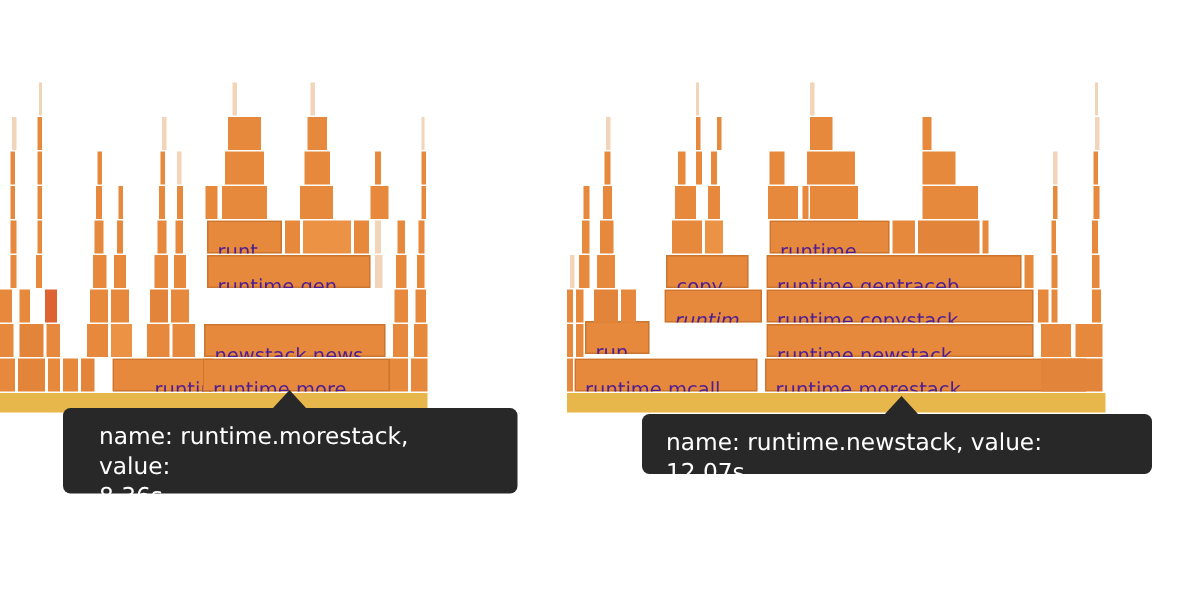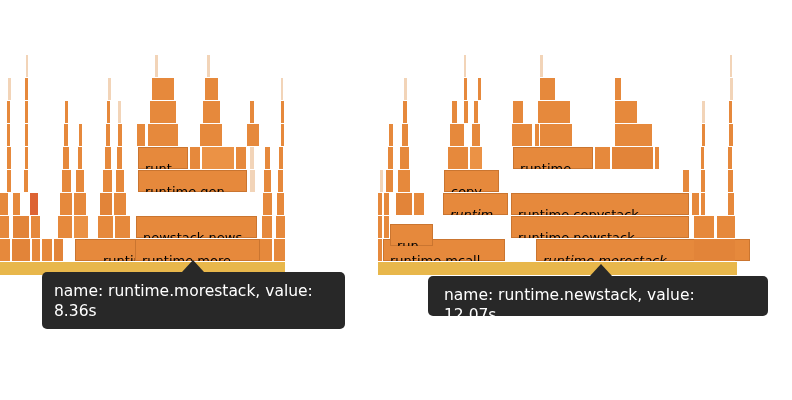--- a/index.html
+++ b/index.html
@@ -7,33 +7,33 @@
     position:relative;width:792px;height:400px;background:#ffffff;overflow:hidden;
     font-family:"DejaVu Sans","Liberation Sans",sans-serif;
   }
   .flamegraph{position:absolute;left:0;top:0;width:792px;height:400px;}
   .frame{
     position:absolute;box-sizing:border-box;overflow:hidden;white-space:nowrap;
     display:flex;align-items:center;
   }
   .frame.labeled{box-shadow:inset 0 0 0 1px rgba(120,60,10,0.25);}
   .frame .lbl{
-    font-size:13px;color:#000000;padding-left:7px;line-height:1;
+    font-size:13px;color:#4c1d95;padding-left:7px;line-height:1;
     overflow:hidden;white-space:nowrap;margin-top:20px;
   }
   .tooltip{
     position:absolute;background:#282828;border-radius:5px;color:#fff;
     font-size:15.5px;line-height:20px;z-index:10;box-sizing:border-box;
   }
   .tooltip .arrow{
     position:absolute;top:-12px;width:0;height:0;
     border-left:11px solid transparent;border-right:11px solid transparent;
     border-bottom:12px solid #282828;
   }
-  .tooltip-left{left:42px;top:272px;width:303px;height:57px;padding:9px 12px;}
+  .tooltip-left{left:42px;top:272px;width:303px;height:57px;padding:9px 24px;}
   .tooltip-left .arrow{left:140px;}
   .tooltip-right{left:428px;top:276px;width:340px;height:40px;padding:9px 16px;}
   .tooltip-right .arrow{left:162px;}
 </style>
 </head>
 <body>
 
 <div class="stage">
 
   <div class="flamegraph">
@@ -128,27 +128,27 @@
       <div class="frame" style="left: 26px; top: 55px; width: 2px; height: 22px; background: rgb(242, 212, 184);"></div>
       <div class="frame" style="left: 155px; top: 55px; width: 3px; height: 22px; background: rgb(242, 212, 184);"></div>
       <div class="frame" style="left: 207px; top: 55px; width: 3px; height: 22px; background: rgb(242, 212, 184);"></div>
     </div>
   <div class="flamegraph">
       <div class="frame" style="left: 378px; top: 262px; width: 359px; height: 13px; background: rgb(232, 183, 75);"></div>
       <div class="frame" style="left: 378px; top: 239px; width: 4px; height: 22px; background: rgb(230, 137, 60);"></div>
       <div class="frame labeled" style="left: 383px; top: 239px; width: 122px; height: 22px; background: rgb(230, 137, 60);">
         <span class="lbl">runtime.mcall</span>
       </div>
-      <div class="frame labeled" style="left: 536px; top: 239px; width: 214px; height: 22px; background: rgb(230, 137, 60); font-style: italic;">
+      <div class="frame labeled" style="left: 510px; top: 239px; width: 214px; height: 22px; background: rgb(230, 137, 60);">
         <span class="lbl">runtime.morestack</span>
       </div>
       <div class="frame" style="left: 694px; top: 239px; width: 41px; height: 22px; background: rgb(226, 132, 57);"></div>
       <div class="frame" style="left: 378px; top: 216px; width: 4px; height: 22px; background: rgb(230, 137, 60);"></div>
       <div class="frame" style="left: 384px; top: 216px; width: 5px; height: 22px; background: rgb(230, 137, 60);"></div>
-      <div class="frame labeled" style="left: 390px; top: 224px; width: 43px; height: 22px; background: rgb(230, 137, 60);">
+      <div class="frame labeled" style="left: 390px; top: 214px; width: 43px; height: 22px; background: rgb(230, 137, 60);">
         <span class="lbl">run...</span>
       </div>
       <div class="frame labeled" style="left: 511px; top: 216px; width: 178px; height: 22px; background: rgb(230, 137, 60);">
         <span class="lbl">runtime.newstack</span>
       </div>
       <div class="frame" style="left: 694px; top: 216px; width: 20px; height: 22px; background: rgb(230, 137, 60);"></div>
       <div class="frame" style="left: 717px; top: 216px; width: 18px; height: 22px; background: rgb(230, 137, 60);"></div>
       <div class="frame" style="left: 378px; top: 193px; width: 4px; height: 22px; background: rgb(230, 137, 60);"></div>
       <div class="frame" style="left: 384px; top: 193px; width: 5px; height: 22px; background: rgb(230, 137, 60);"></div>
       <div class="frame" style="left: 396px; top: 193px; width: 16px; height: 22px; background: rgb(226, 132, 57);"></div>
@@ -160,20 +160,23 @@
         <span class="lbl">runtime.copystack</span>
       </div>
       <div class="frame" style="left: 692px; top: 193px; width: 7px; height: 22px; background: rgb(230, 137, 60);"></div>
       <div class="frame" style="left: 701px; top: 193px; width: 4px; height: 22px; background: rgb(230, 137, 60);"></div>
       <div class="frame" style="left: 728px; top: 193px; width: 6px; height: 22px; background: rgb(230, 137, 60);"></div>
       <div class="frame" style="left: 380px; top: 170px; width: 3px; height: 22px; background: rgb(242, 212, 184);"></div>
       <div class="frame" style="left: 386px; top: 170px; width: 7px; height: 22px; background: rgb(230, 137, 60);"></div>
       <div class="frame" style="left: 398px; top: 170px; width: 12px; height: 22px; background: rgb(230, 137, 60);"></div>
       <div class="frame labeled" style="left: 444px; top: 170px; width: 55px; height: 22px; background: rgb(230, 137, 60);">
         <span class="lbl">copy...</span>
+      </div>
+      <div class="frame labeled" style="left: 511px; top: 170px; width: 170px; height: 22px; background: rgb(230, 137, 60);">
+        <span class="lbl">runtime.gentraceb...</span>
       </div>
       <div class="frame" style="left: 683px; top: 170px; width: 6px; height: 22px; background: rgb(230, 137, 60);"></div>
       <div class="frame" style="left: 701px; top: 170px; width: 4px; height: 22px; background: rgb(230, 137, 60);"></div>
       <div class="frame" style="left: 728px; top: 170px; width: 5px; height: 22px; background: rgb(230, 137, 60);"></div>
       <div class="frame" style="left: 388px; top: 147px; width: 5px; height: 22px; background: rgb(230, 137, 60);"></div>
       <div class="frame" style="left: 400px; top: 147px; width: 9px; height: 22px; background: rgb(230, 137, 60);"></div>
       <div class="frame" style="left: 448px; top: 147px; width: 20px; height: 22px; background: rgb(230, 137, 60);"></div>
       <div class="frame" style="left: 470px; top: 147px; width: 12px; height: 22px; background: rgb(235, 146, 69);"></div>
       <div class="frame labeled" style="left: 513px; top: 147px; width: 80px; height: 22px; background: rgb(230, 137, 60);">
         <span class="lbl">runtime....</span>

